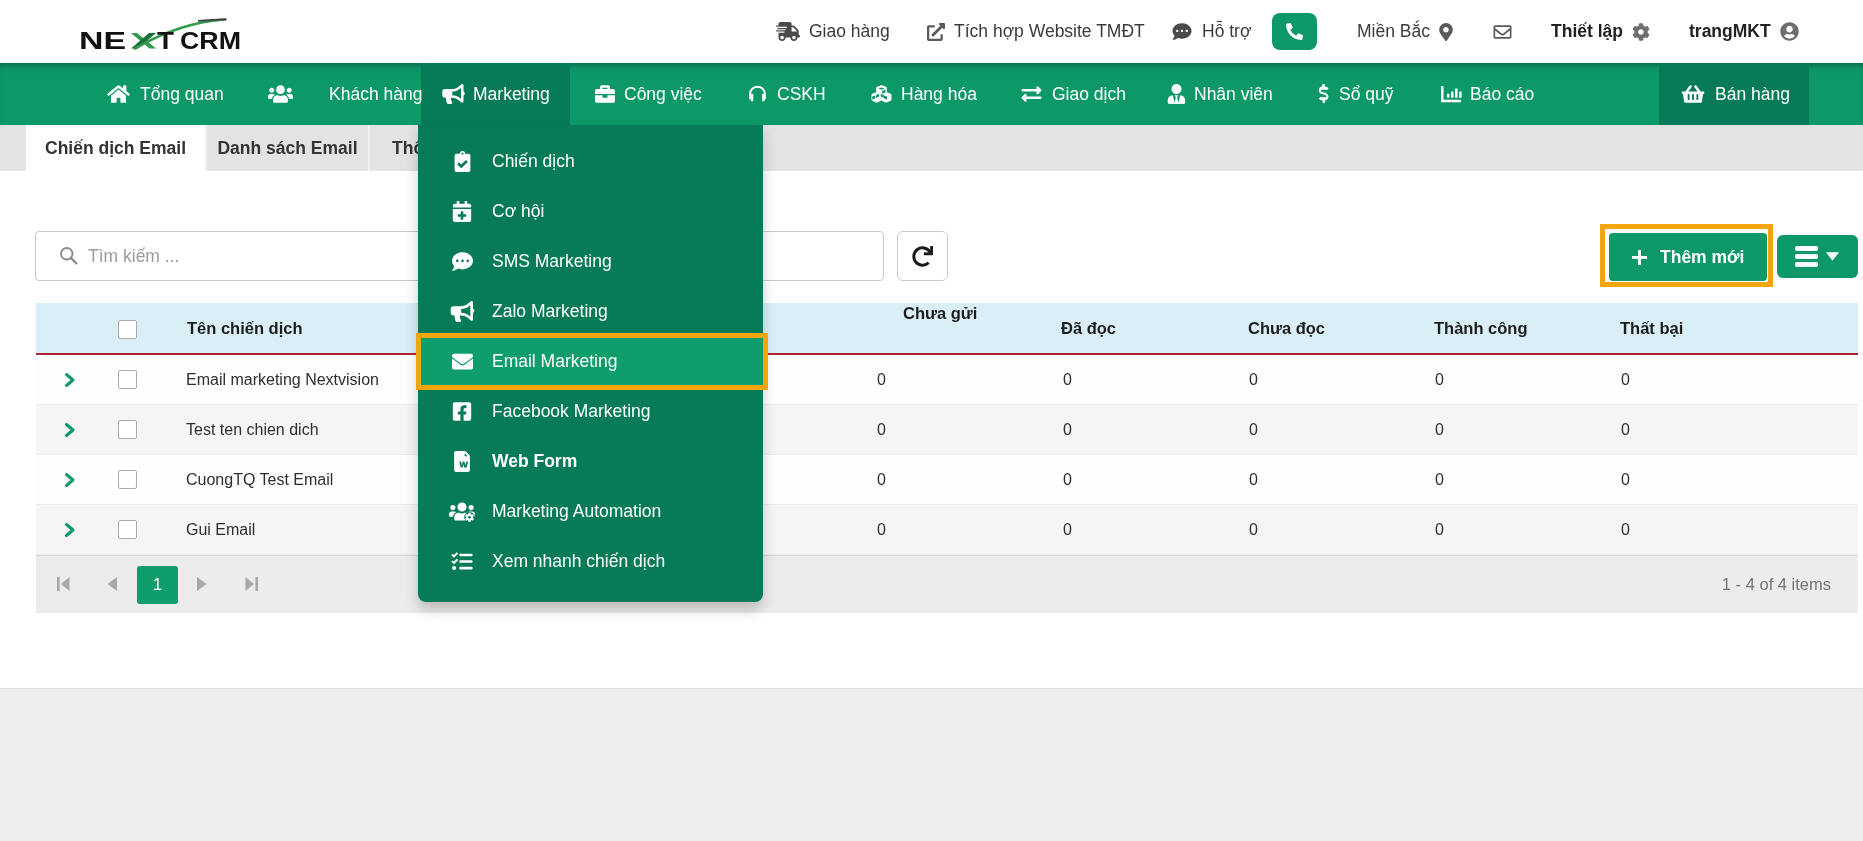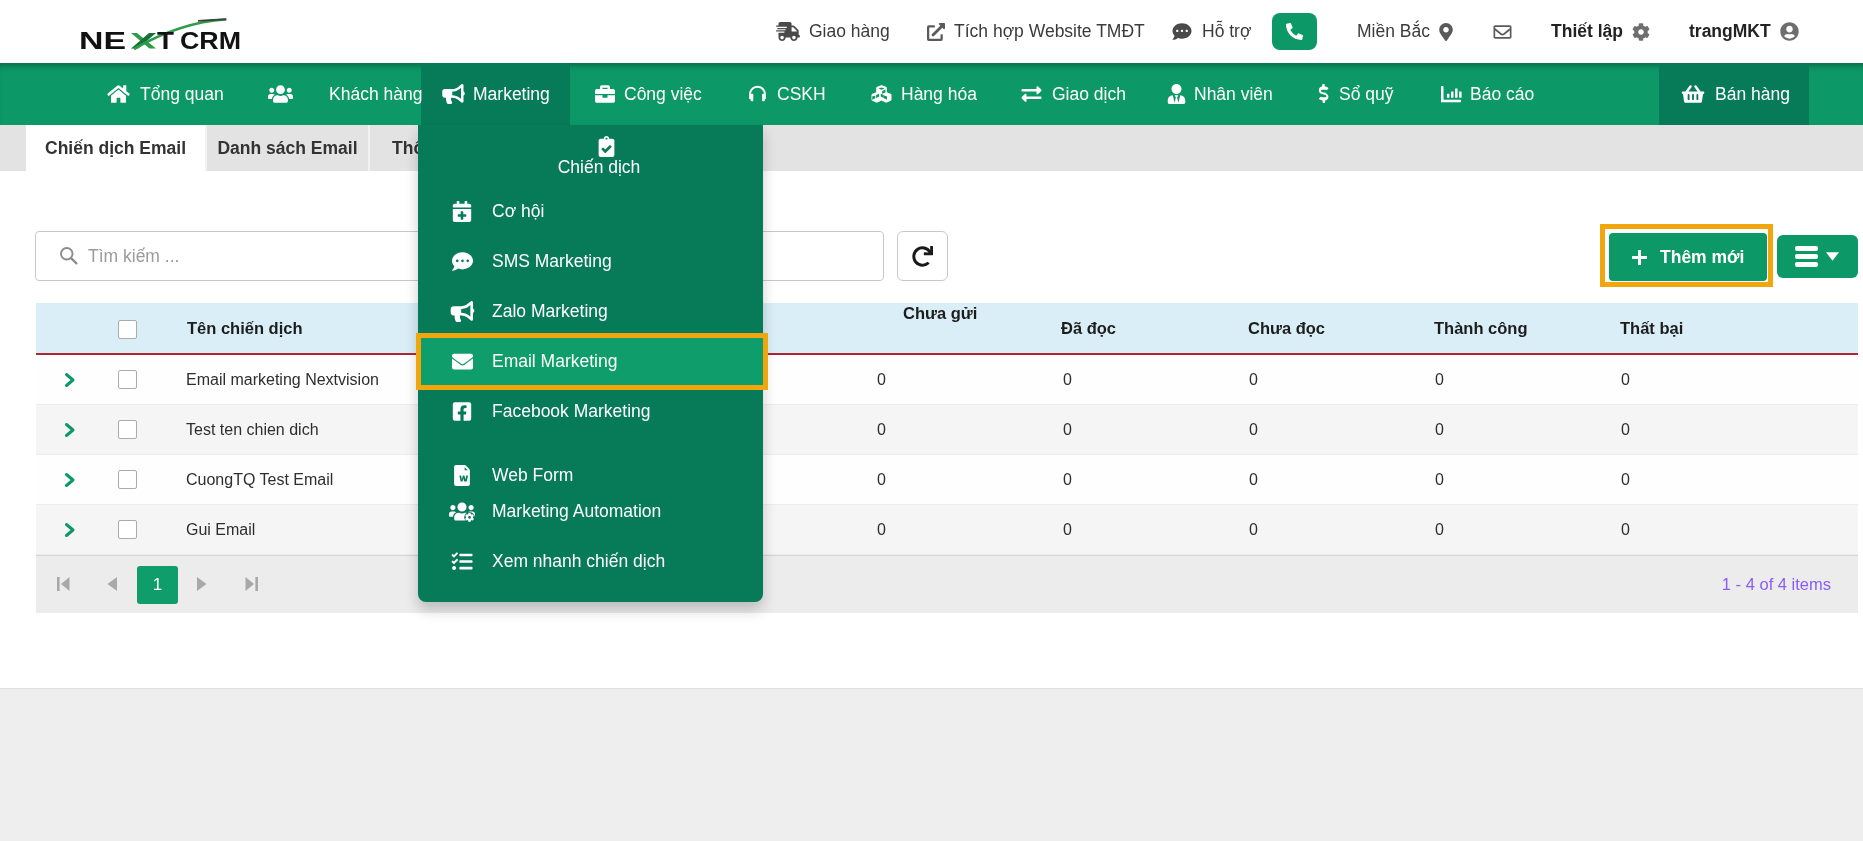--- a/index.html
+++ b/index.html
@@ -255,25 +255,25 @@
     <path d="M11 0 L1.5 7 L11 14 Z" fill="#a8a8a8"></path>
   </svg>
 <div class="abs" style="left:137px;top:566px;width:41px;height:38px;background:#0f9e6b;border-radius:3px;color:#fff;font-size:17px;text-align:center;line-height:38px;">1</div>
 <svg class="abs" style="left:197px;top:577px;" width="11" height="14" viewBox="0 0 11 14">
     <path d="M0 0 L9.5 7 L0 14 Z" fill="#a8a8a8"></path>
   </svg>
 <svg class="abs" style="left:243px;top:577px;" width="15" height="14" viewBox="0 0 15 14">
     <path d="M2.5 0 L11 7 L2.5 14 Z" fill="#a8a8a8"></path>
     <rect x="12.4" y="0" width="2.6" height="14" fill="#a8a8a8"></rect>
   </svg>
-<div class="abs" style="right:32px;top:555px;height:58px;line-height:58px;font-size:16.5px;color:#8b5cf6;">1 - 4 of 4 items</div>
+<div class="abs" style="right:32px;top:555px;height:58px;line-height:58px;font-size:16.5px;color:#737373;">1 - 4 of 4 items</div>
 <div class="abs" style="left:0;top:688px;width:1863px;height:153px;background:#eeeeee;border-top:1px solid #e0e0e0;box-sizing:border-box;"></div>
 <div class="abs" style="left:418px;top:125px;width:345px;height:477px;background:#077a58;border-radius:0 0 8px 8px;box-shadow:0 8px 14px rgba(0,0,0,0.2);z-index:5;">
 <div class="abs" style="left:-2px;top:208px;width:352px;height:57px;border:5px solid #f2a60d;box-sizing:border-box;background:#0f9e6b;z-index:2;"></div>
-<div class="ditem" style="top:11px;flex-direction:column;">
+<div class="ditem" style="top:11px;">
       <span class="dic">
         <svg style="" width="19" height="21" viewBox="0 0 384 512">
           <path fill="#fff" d="M336 64h-80c0-35.3-28.7-64-64-64s-64 28.7-64 64H48C21.5 64 0 85.5 0 112v352c0 26.5 21.5 48 48 48h288c26.5 0 48-21.5 48-48V112c0-26.5-21.5-48-48-48zM192 40c13.3 0 24 10.7 24 24s-10.7 24-24 24-24-10.7-24-24 10.7-24 24-24zm121.2 231.8l-143 141.8c-4.7 4.7-12.3 4.6-17-.1l-82.6-83.3c-4.7-4.7-4.6-12.3.1-17L99.1 285c4.7-4.7 12.3-4.6 17 .1l46 46.4 106-105.2c4.7-4.7 12.3-4.6 17 .1l28.2 28.4c4.7 4.8 4.6 12.3-.1 17z"></path>
         </svg>
       </span>
       <span class="dtx">Chiến dịch</span>
     </div>
 <div class="ditem" style="top:61px;">
       <span class="dic">
         <svg style="" width="20" height="21" viewBox="0 0 448 512">
@@ -307,21 +307,21 @@
       <span class="dtx">Email Marketing</span>
     </div>
 <div class="ditem" style="top:261px;">
       <span class="dic">
         <svg style="" width="20" height="21" viewBox="0 0 448 512">
           <path fill="#fff" d="M400 32H48A48 48 0 0 0 0 80v352a48 48 0 0 0 48 48h137.25V327.69h-63V256h63v-54.64c0-62.15 37-96.48 93.67-96.48 27.14 0 55.52 4.84 55.52 4.84v61h-31.27c-30.81 0-40.42 19.12-40.42 38.73V256h68.78l-11 71.69h-57.78V480H400a48 48 0 0 0 48-48V80a48 48 0 0 0-48-48z"></path>
         </svg>
       </span>
       <span class="dtx">Facebook Marketing</span>
     </div>
-<div class="ditem" style="top:325px;">
+<div class="ditem" style="top:311px;font-weight:bold;">
       <span class="dic">
         <svg style="" width="18" height="21" viewBox="0 0 384 512">
           <path fill="#fff" d="M369.9 97.9L286 14C277 5 264.8-.1 252.1-.1H48C21.5 0 0 21.5 0 48v416c0 26.5 21.5 48 48 48h288c26.5 0 48-21.5 48-48V131.9c0-12.7-5.1-25-14.1-34zM256 51.9L332.1 128H256V51.9zM281 404h-24.7c-5.5 0-10.3-3.8-11.6-9.1-21.2-84.9-18-68.4-18.1-88.4h-.9c-.1 20.2 3.3 2.9-18.1 88.4-1.3 5.3-6.1 9.1-11.6 9.1H171c-5.6 0-10.4-3.8-11.7-9.2l-30.4-124c-1.8-7.5 3.9-14.8 11.7-14.8h20.2c5.7 0 10.6 4 11.7 9.5 12.9 63.7 16.6 88.2 17.3 94.9 1.2-8.2 5.5-27.6 21.8-95.3 1.3-5.4 6.1-9.1 11.7-9.1h19c5.6 0 10.4 3.8 11.7 9.2 17.6 72.9 21.1 88.3 22.4 94.5.4-5.3-.6-17.1 18.2-94.8 1.3-5.4 6.1-9.1 11.7-9.1h19.5c7.8 0 13.6 7.3 11.7 14.9l-31 124c-1.4 5.3-6.2 9.1-11.8 9.1z"></path>
         </svg>
       </span>
       <span class="dtx">Web Form</span>
     </div>
 <div class="ditem" style="top:361px;">
       <span class="dic">
         <svg width="28" height="21" viewBox="0 0 640 512">

